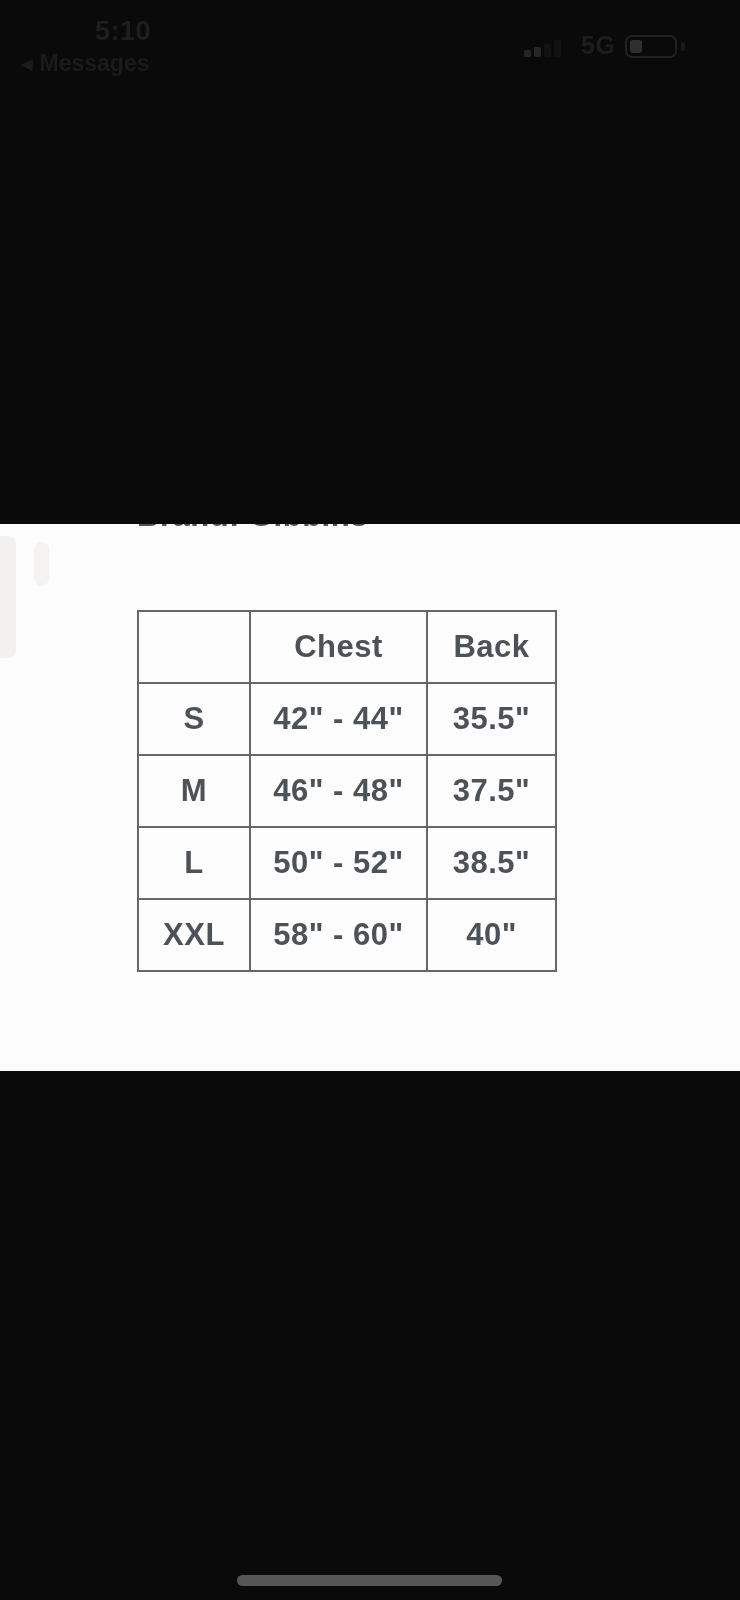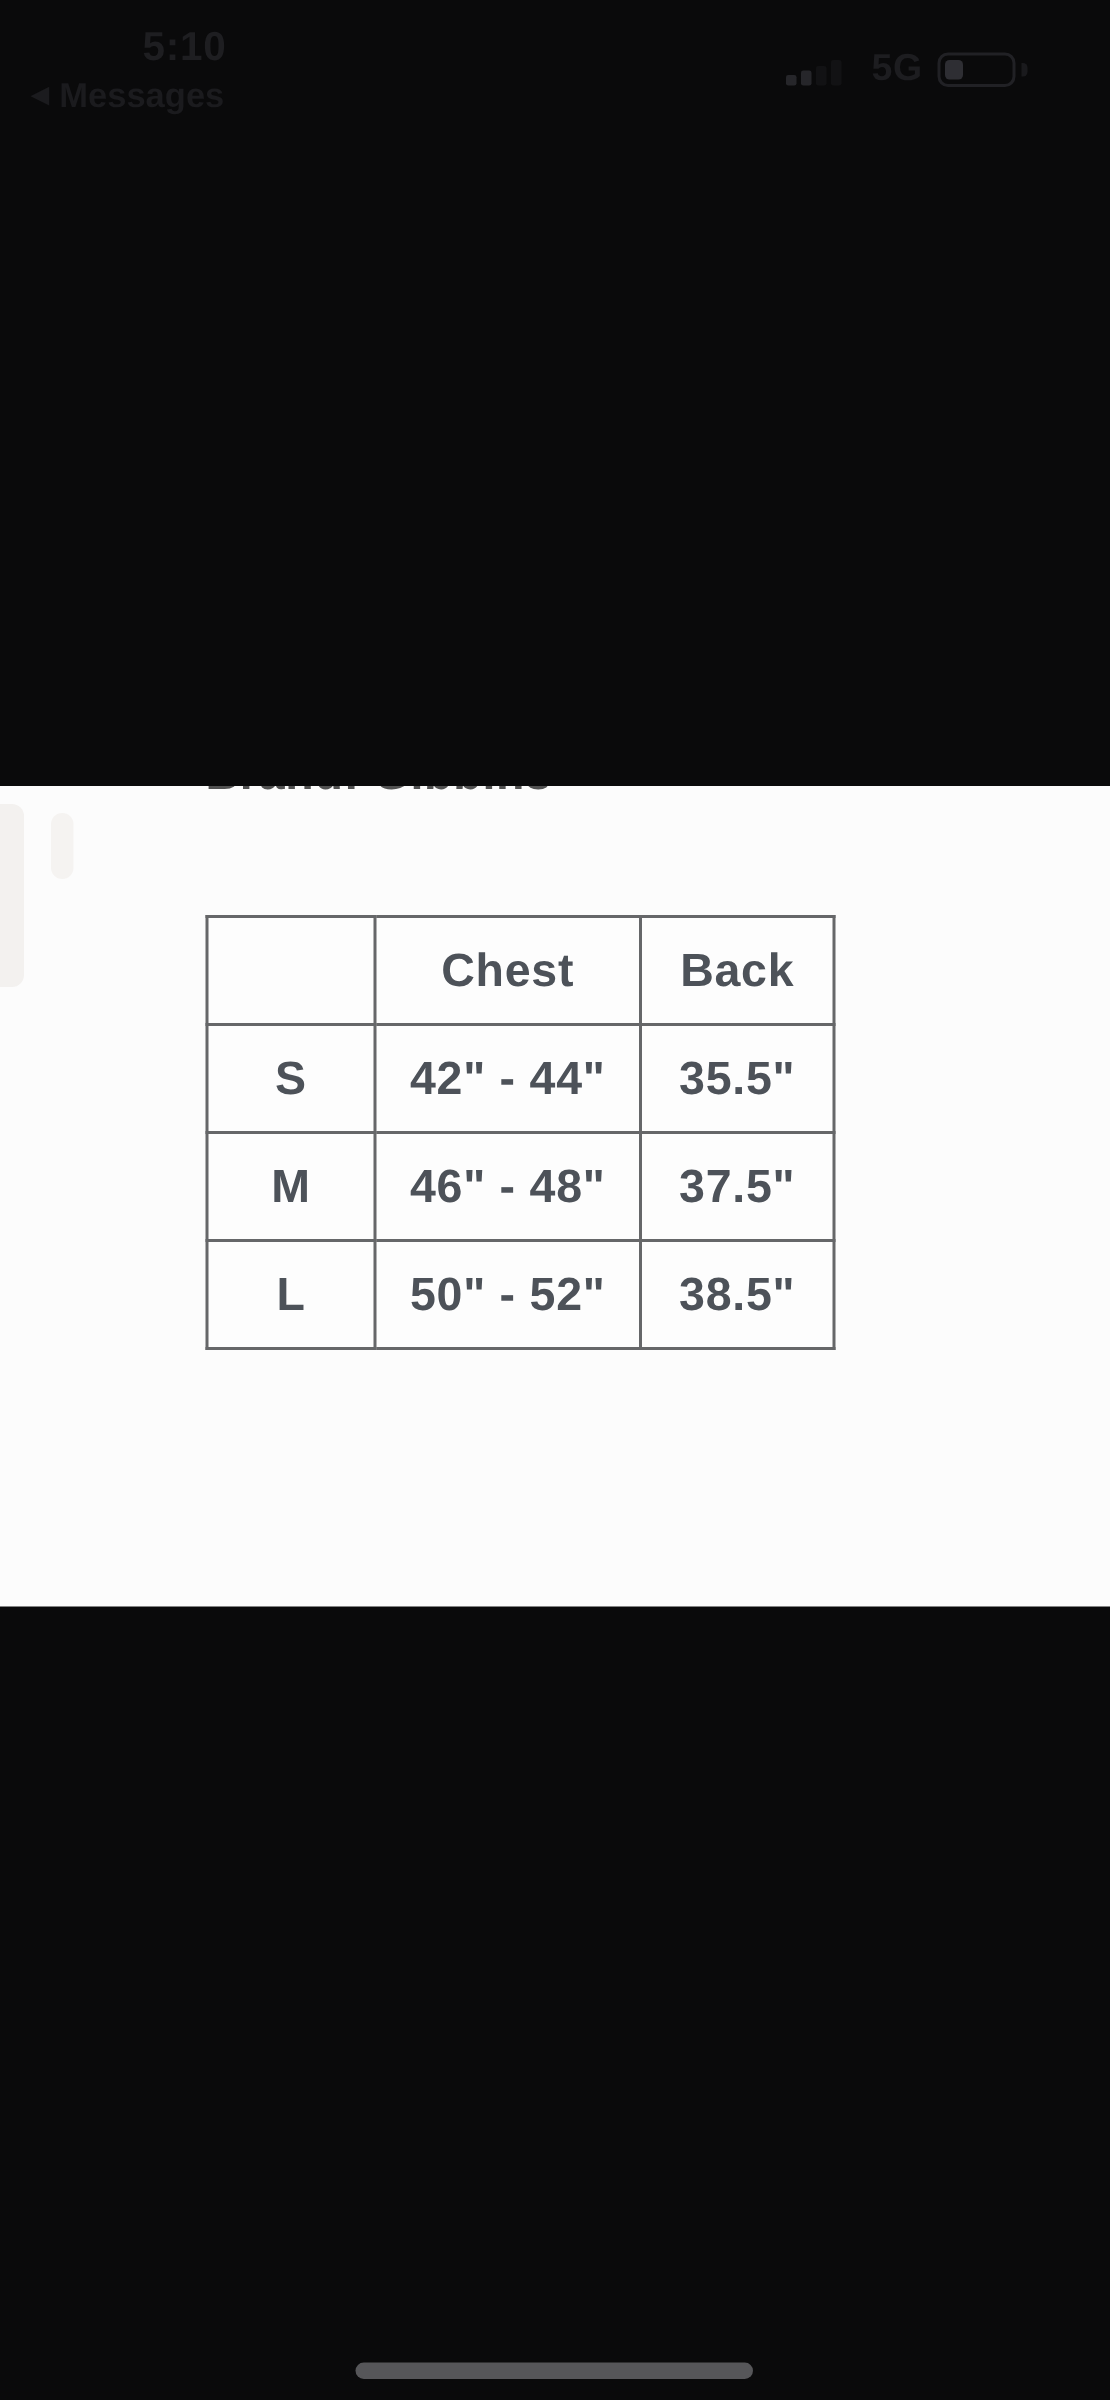--- a/index.html
+++ b/index.html
@@ -124,19 +124,24 @@
       <tr>
         <td>M</td>
         <td>46" - 48"</td>
         <td>37.5"</td>
       </tr>
       <tr>
         <td>L</td>
         <td>50" - 52"</td>
         <td>38.5"</td>
       </tr>
+      <tr>
+        <td>XXL</td>
+        <td>58" - 60"</td>
+        <td>40"</td>
+      </tr>
     </tbody>
       </table>
   </div>
 
   <div class="home-indicator"></div>
 
 </div>
 
 </body></html>

